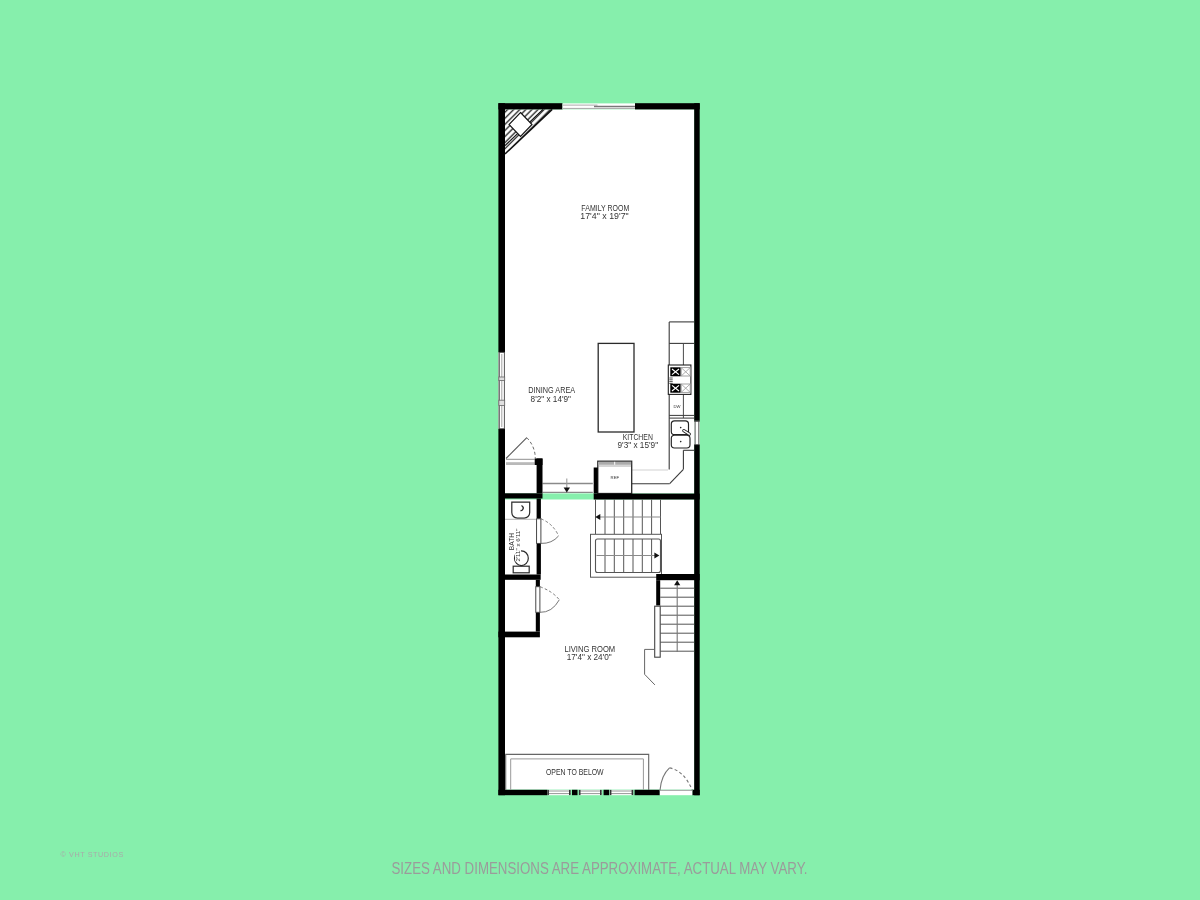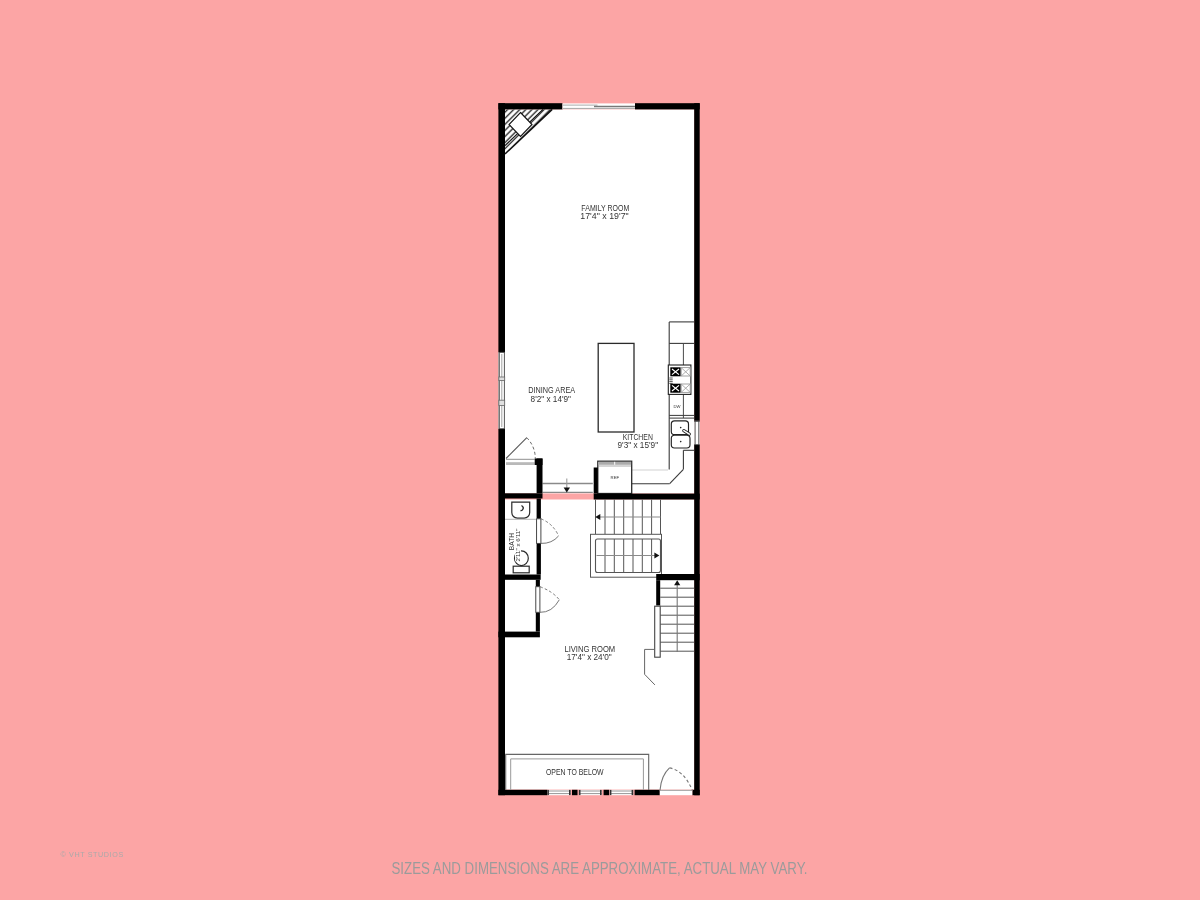--- a/index.html
+++ b/index.html
@@ -1,16 +1,16 @@
 <!DOCTYPE html>
 <html><head>
 <meta charset="utf-8">
 <style>
 html,body{margin:0;padding:0;background:#ffffff;}
-.page{width:1200px;height:900px;position:relative;background:#fca5a5;overflow:hidden;}
+.page{width:1200px;height:900px;position:relative;background:#86efac;overflow:hidden;}
 text{font-family:"Liberation Sans",sans-serif;}
 </style>
 </head>
 <body>
 <div class="page">
 <svg width="1200" height="900" viewBox="0 0 1200 900">
 <defs>
 <pattern id="hatch" width="4.3" height="4.3" patternUnits="userSpaceOnUse" patternTransform="rotate(45)">
 <line x1="2.1" y1="0" x2="2.1" y2="4.3" stroke="#1c1c1c" stroke-width="1.3" stroke-dasharray="6.5,2.2"></line>
 </pattern>

